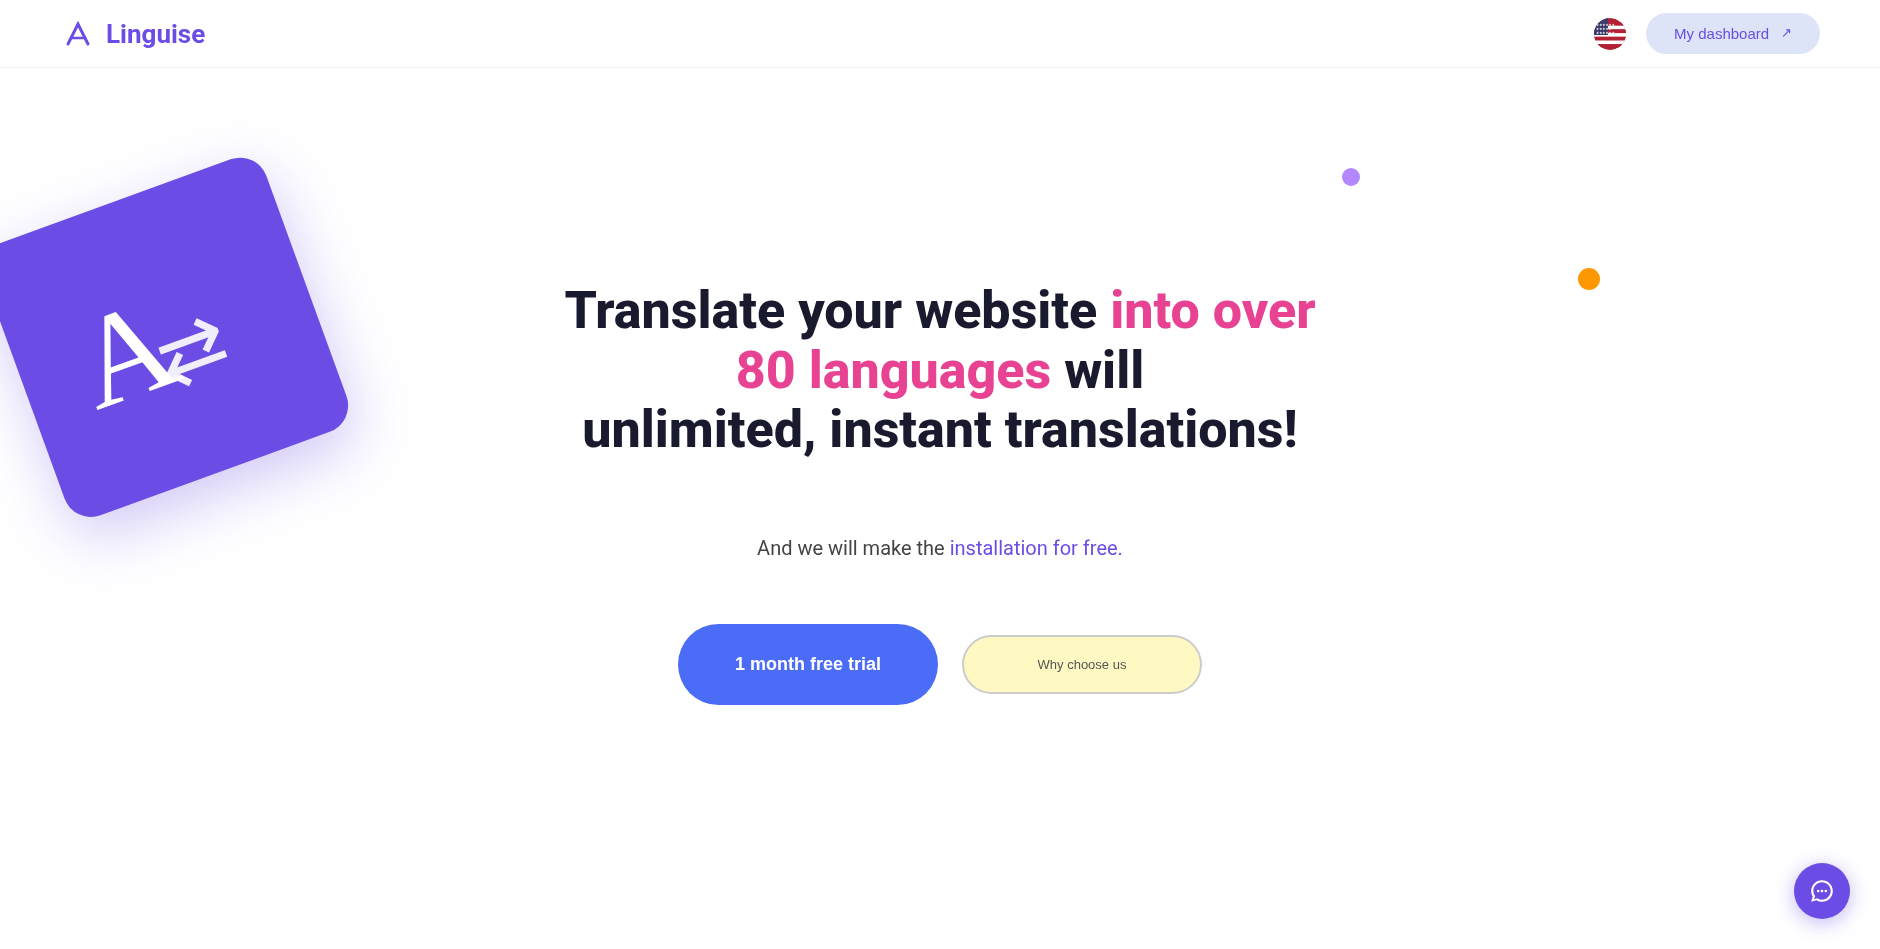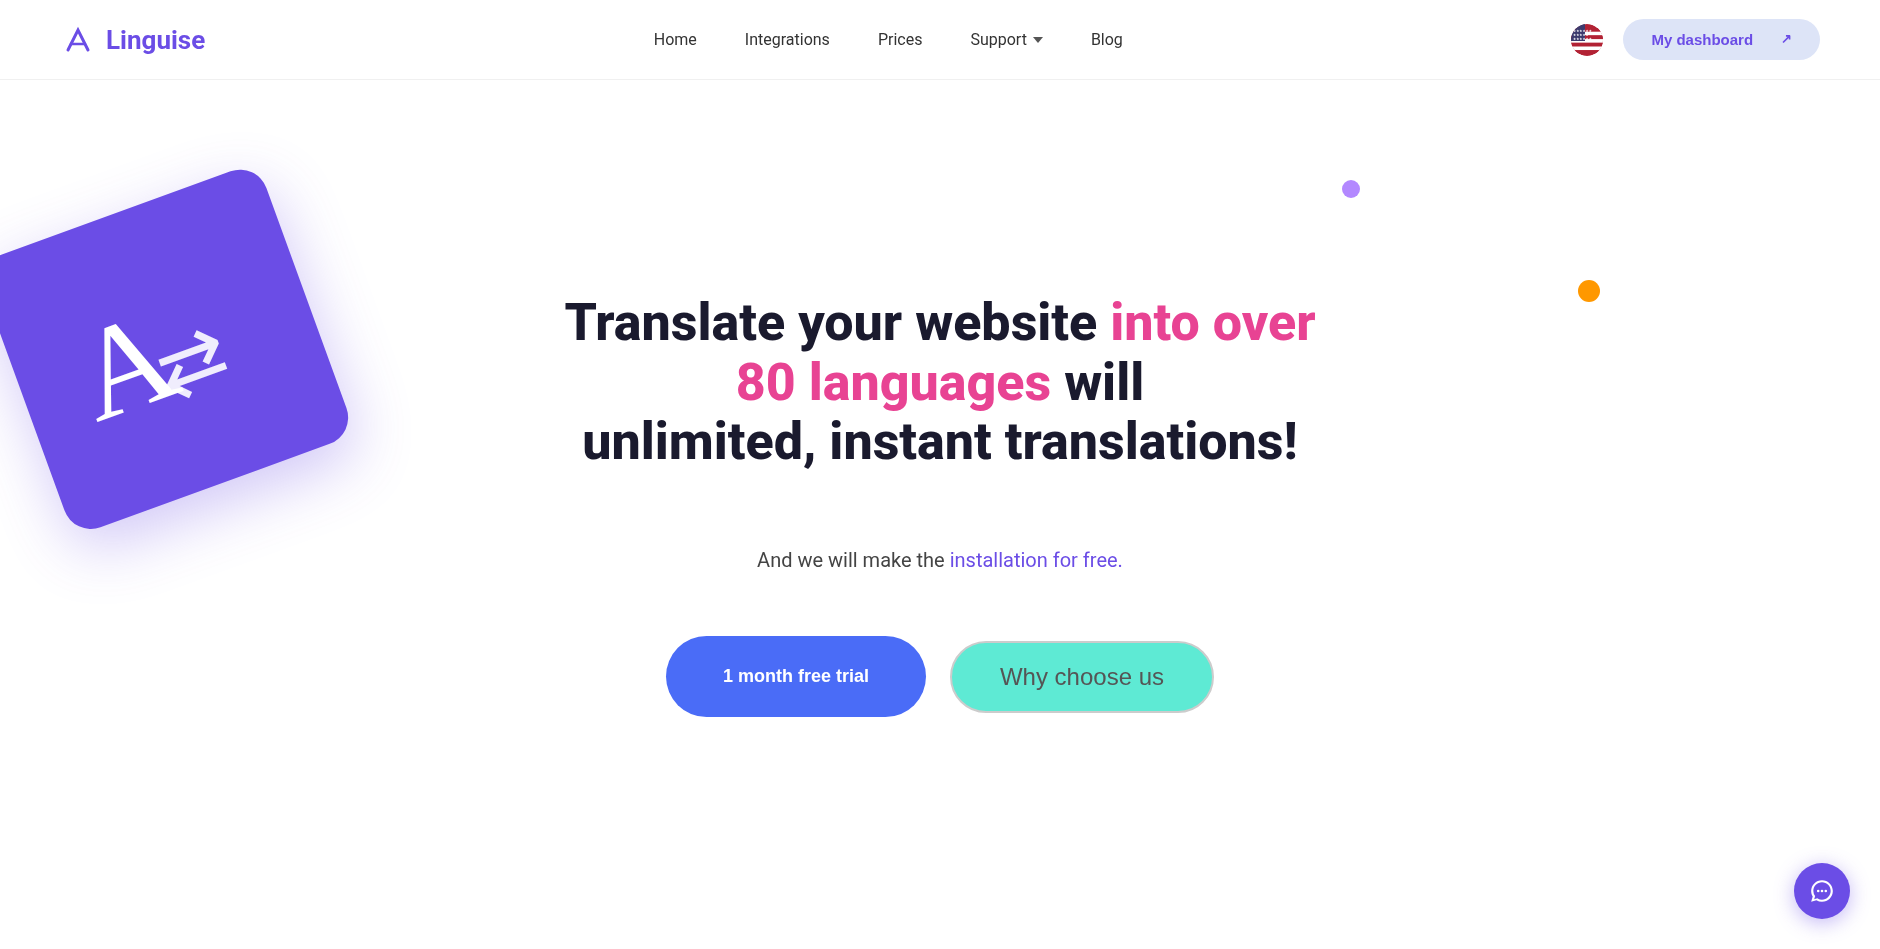--- a/index.html
+++ b/index.html
@@ -15,21 +15,21 @@
       min-height: 949px;
       overflow-x: hidden;
     }
 
     
     .navbar {
       display: flex;
       align-items: center;
       justify-content: space-between;
       padding: 16px 60px;
-      height: 80px;
+      height: 68px;
       background: #ffffff;
       border-bottom: 1px solid #f0f0f0;
     }
 
     .logo-area {
       display: flex;
       align-items: center;
       gap: 10px;
       cursor: pointer;
     }
@@ -75,25 +75,25 @@
       cursor: pointer;
     }
 
     .dashboard-btn {
       background: #dde4f7;
       color: #6b4de6;
       border: none;
       border-radius: 30px;
       padding: 12px 28px;
       font-size: 15px;
-      font-weight: 700;
+      font-weight: 400;
       cursor: pointer;
       display: flex;
       align-items: flex-start;
-      gap: 24px;
+      gap: 8px;
     }
 
     
     .hero {
       position: relative;
       display: flex;
       flex-direction: column;
       align-items: center;
       justify-content: center;
       padding: 60px 20px 80px;
@@ -210,26 +210,26 @@
       border: none;
       border-radius: 50px;
       padding: 30px 48px;
       font-size: 18px;
       font-weight: 600;
       cursor: pointer;
       min-width: 260px;
     }
 
     .btn-secondary {
-      background: #5eead4;
+      background: #fef9c3;
       color: #555;
       border: 2px solid #ccc;
       border-radius: 50px;
       padding: 20px 48px;
-      font-size: 24px;
+      font-size: 13px;
       font-weight: 500;
       cursor: pointer;
       min-width: 240px;
     }
 
     
     .chat-bubble {
       position: fixed;
       bottom: 30px;
       right: 30px;
@@ -277,30 +277,20 @@
   <div class="logo-area">
 
     <svg class="logo-icon" viewBox="0 0 36 36" fill="none" xmlns="http://www.w3.org/2000/svg">
       <rect width="36" height="36" rx="8" fill="none"></rect>
       <path d="M8 28 L18 8 L28 28" stroke="#6b4de6" stroke-width="3" stroke-linecap="round" fill="none"></path>
       <path d="M11 22 L25 22" stroke="#6b4de6" stroke-width="2.5" stroke-linecap="round"></path>
     </svg>
     <span class="logo-text">Linguise</span>
   </div>
 
-  <div class="nav-links">
-    <a class="nav-link">Home</a>
-    <a class="nav-link">Integrations</a>
-    <a class="nav-link">Prices</a>
-    <a class="nav-link">
-      <span>Support</span>
-      <span class="chevron"></span>
-    </a>
-    <a class="nav-link">Blog</a>
-  </div>
 
   <div class="nav-right">
 
     <div class="flag-icon">
       <svg viewBox="0 0 32 32" xmlns="http://www.w3.org/2000/svg">
         <circle cx="16" cy="16" r="16" fill="#B22234"></circle>
         <rect y="4" width="32" height="3.7" fill="#B22234"></rect>
         <rect y="7.7" width="32" height="3.7" fill="white"></rect>
         <rect y="11.4" width="32" height="3.7" fill="#B22234"></rect>
         <rect y="15.1" width="32" height="3.7" fill="white"></rect>

